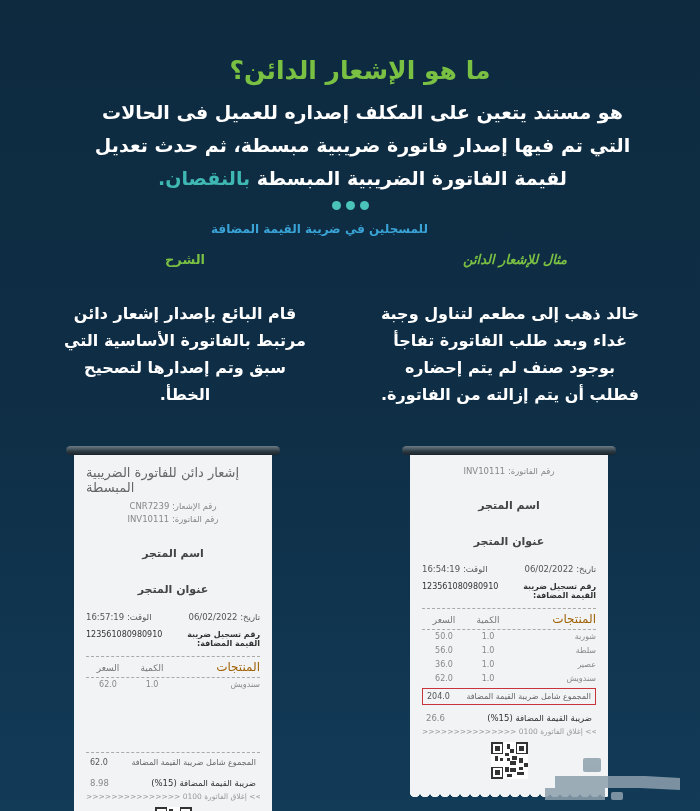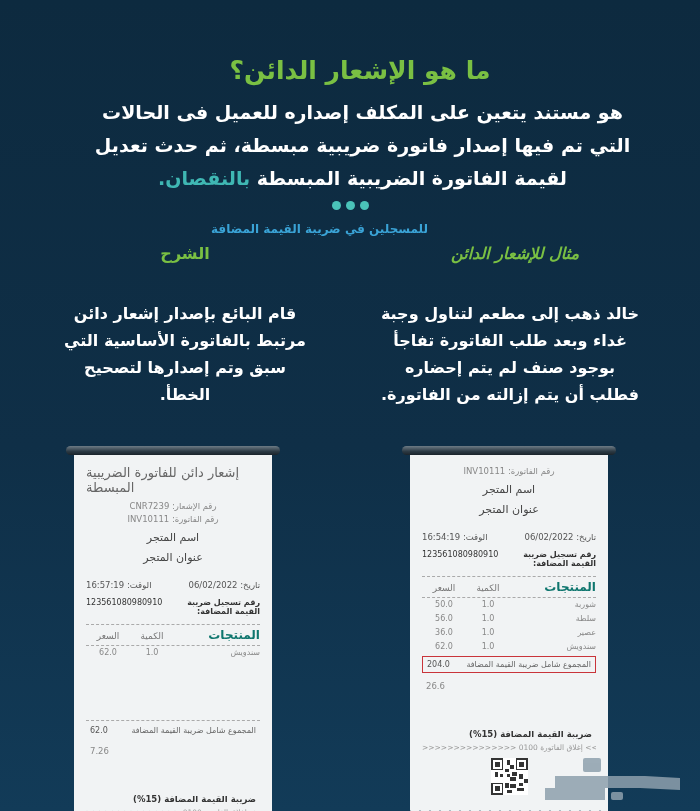--- a/index.html
+++ b/index.html
@@ -27,21 +27,21 @@
     display: flex; justify-content: center; gap: 5px; direction: ltr;
   }
   .dots span { width: 9px; height: 9px; border-radius: 50%; background: #4ac3b9; display: block; }
 
   .sub {
     position: absolute; top: 222px; left: 0; width: 639px;
     font-size: 12px; font-weight: bold; color: #3aa3d6;
   }
 
   .col-title {
-    position: absolute; top: 244px; font-size: 16px; font-weight: bold; color: #7ac043;
+    position: absolute; top: 252px; font-size: 13px; font-weight: bold; color: #7ac043;
   }
   .col-text {
     position: absolute; top: 300px; font-size: 16px; font-weight: bold; line-height: 27px; color: #fff;
   }
 
   .receipt {
     position: absolute; top: 446px;
   }
   .roller {
     height: 9px; border-radius: 5px;
@@ -58,37 +58,37 @@
   }
   .paper .edge {
     position: absolute; left: 0; right: 0; bottom: -7px; height: 8px;
     background:
       radial-gradient(circle at 5px 0px, #f1f3f4 5px, transparent 5.5px);
     background-size: 10px 8px;
     background-repeat: repeat-x;
   }
   .r-title { font-size: 13px; color: #666; text-align: left; margin-bottom: 5px; }
   .r-meta { font-size: 8.5px; color: #888; text-align: center; line-height: 13px; }
-  .r-store { font-size: 11px; font-weight: normal; color: #444; text-align: center; line-height: 17px; margin-top: 3px; }
+  .r-store { font-size: 11px; font-weight: bold; color: #444; text-align: center; line-height: 17px; margin-top: 19px; }
   .r-dt { display: flex; justify-content: space-between; font-size: 8.5px; color: #555; margin-top: 14px; }
   .r-vat { font-size: 8px; color: #333; margin-top: 8px; display: flex; gap: 4px; }
   .r-vat b { font-weight: bold; }
   .r-divider { border-top: 1px dashed #aaa; margin: 8px 0 0 0; }
   .r-head { display: flex; align-items: baseline; padding: 3px 0; border-bottom: 1px dashed #aaa; }
-  .r-head .p { flex: 1; font-size: 12px; font-weight: bold; color: #0f766e; }
+  .r-head .p { flex: 1; font-size: 12px; font-weight: normal; color: #a16207; }
   .r-head .q, .r-head .pr { width: 44px; text-align: center; font-size: 9px; color: #777; }
   .r-row { display: flex; align-items: center; line-height: 14px; color: #888; font-size: 8px; }
   .r-row .p { flex: 1; }
   .r-row .q, .r-row .pr { width: 44px; text-align: center; }
   .r-spacer { height: 52px; }
   .r-total { display: flex; justify-content: space-between; padding: 3px 4px; font-size: 8px; color: #666; margin-top: 2px; }
   .r-total.hl { border: 1.5px solid #c9343a; }
   .r-total .v { color: #555; }
   .r-tax { display: flex; justify-content: space-between; font-size: 8.5px; margin-top: 8px; padding: 0 4px; }
-  .r-tax .l { font-weight: bold; color: #333; margin-top: 48px; }
+  .r-tax .l { font-weight: normal; color: #333; }
   .r-tax .v { color: #888; }
   .r-close { text-align: center; font-size: 7.5px; color: #999; margin-top: 4px; white-space: nowrap; overflow: hidden; direction: ltr; }
   .qr {
     width: 37px; height: 37px; margin: 6px auto 8px auto;
     background:
       linear-gradient(90deg, #333 0 30%, transparent 30% 40%, #333 40% 50%, transparent 50% 70%, #333 70% 100%),
       #fff;
     position: relative;
   }
   .qr::before, .qr::after {
@@ -151,21 +151,21 @@
       <span class="pr">62.0</span>
     </div>
     <div class="r-spacer"></div>
     <div class="r-divider"></div>
     <div class="r-total">
       <span>المجموع شامل ضريبة القيمة المضافة</span>
       <span class="v">62.0</span>
     </div>
     <div class="r-tax">
       <span class="l">ضريبة القيمة المضافة (15%)</span>
-      <span class="v">7.26</span>
+      <span class="v">8.98</span>
     </div>
     <div class="r-close">&gt;&gt;&gt;&gt;&gt;&gt;&gt;&gt;&gt;&gt;&gt;&gt;&gt;&gt;&gt; 0100 إغلاق الفاتورة &lt;&lt;&lt;&lt;&lt;&lt;&lt;&lt;&lt;&lt;&lt;&lt;&lt;&lt;&lt;</div>
     <div class="qr">
       <svg viewBox="0 0 21 21" shape-rendering="crispEdges">
         <rect width="21" height="21" fill="#fff"></rect>
         <g fill="#333">
           <rect x="0" y="0" width="7" height="7"></rect>
             <rect x="1" y="1" width="5" height="5" fill="#fff"></rect>
             <rect x="2" y="2" width="3" height="3"></rect>
           <rect x="14" y="0" width="7" height="7"></rect>

